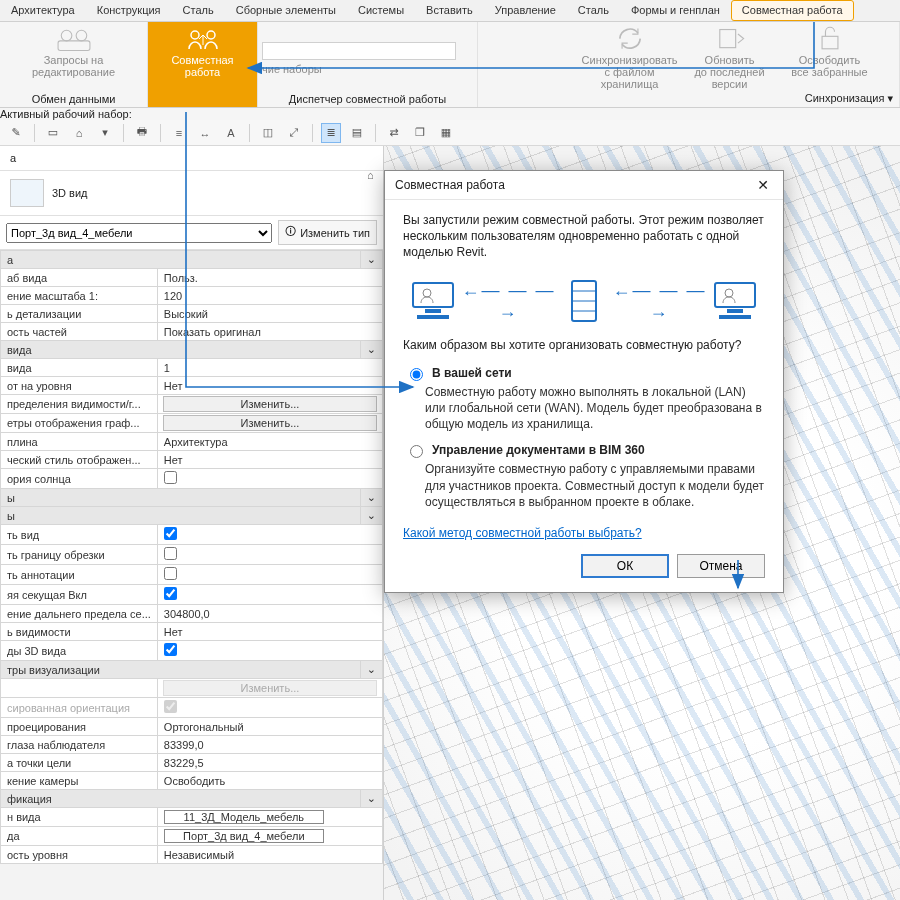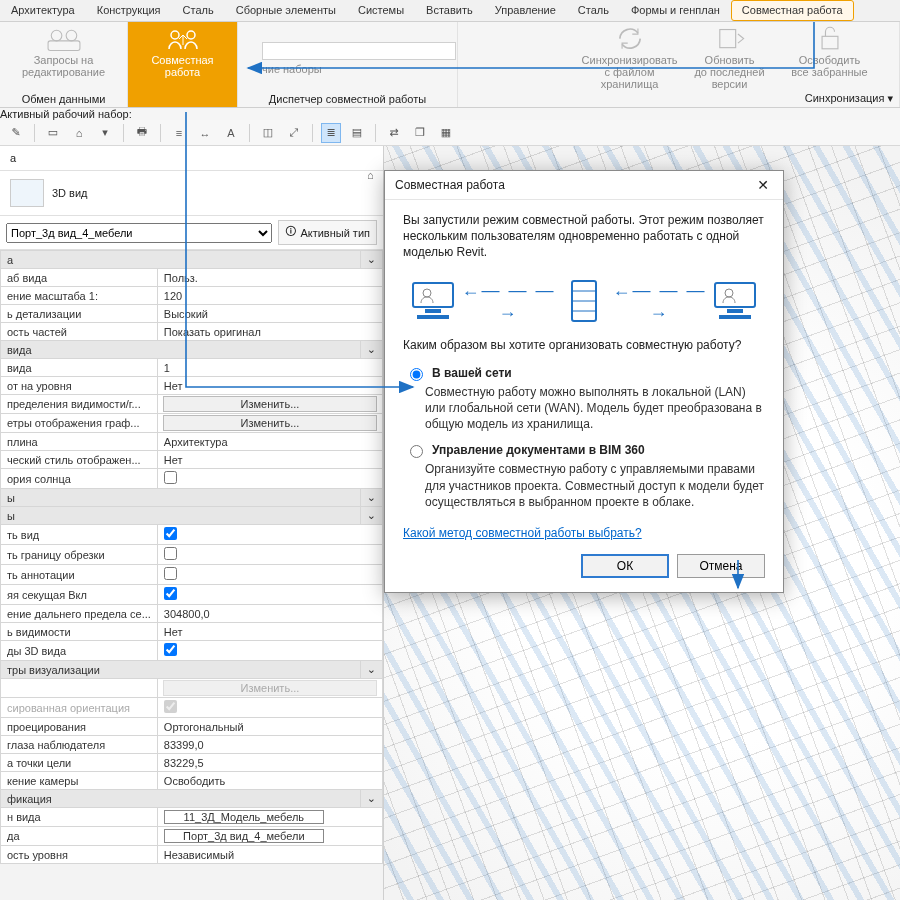--- a/index.html
+++ b/index.html
@@ -187,21 +187,21 @@
   <div class="tab">Системы</div>
   <div class="tab">Вставить</div>
   <div class="tab">Управление</div>
   <div class="tab">Сталь</div>
   <div class="tab">Формы и генплан</div>
   <div class="tab tab-active">Совместная работа</div>
 </div>
 
 
 <div class="ribbon">
-  <div class="panel" style="width:128px">
+  <div class="panel" style="width:148px">
     <div class="panel-body">
       <div class="big-btn">
         <span class="ico">
           <svg viewBox="0 0 32 24">
               <rect x="1" y="14" width="30" height="9" rx="2" fill="none" stroke="#bbb"></rect>
               <circle cx="9" cy="9" r="5" fill="none" stroke="#bbb"></circle>
               <circle cx="23" cy="9" r="5" fill="none" stroke="#bbb"></circle>
             </svg>
         </span>
         <span class="lbl" style="white-space:pre-line">Запросы на
@@ -306,21 +306,21 @@
     <div class="props-type">
       <div class="thumb"></div>
       <span>3D вид</span>
     </div>
     <div class="props-select">
       <select>
         <option>Порт_3д вид_4_мебели</option>
       </select>
       <div class="edit-type-btn">
         <span>🛈</span>
-        <span>Активный тип</span>
+        <span>Изменить тип</span>
       </div>
     </div>
 
     <table class="prop-grid">
       <tbody>
           <tr class="section">
             <td colspan="2">а</td>
             <td class="exp">⌄</td>
           </tr>
       <tr>

